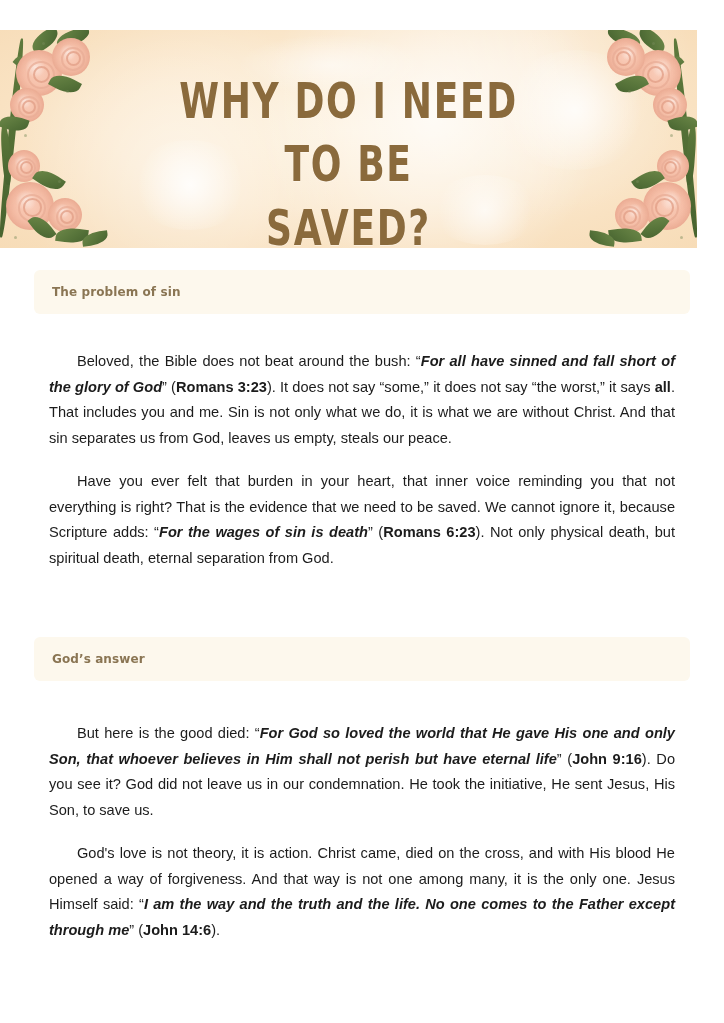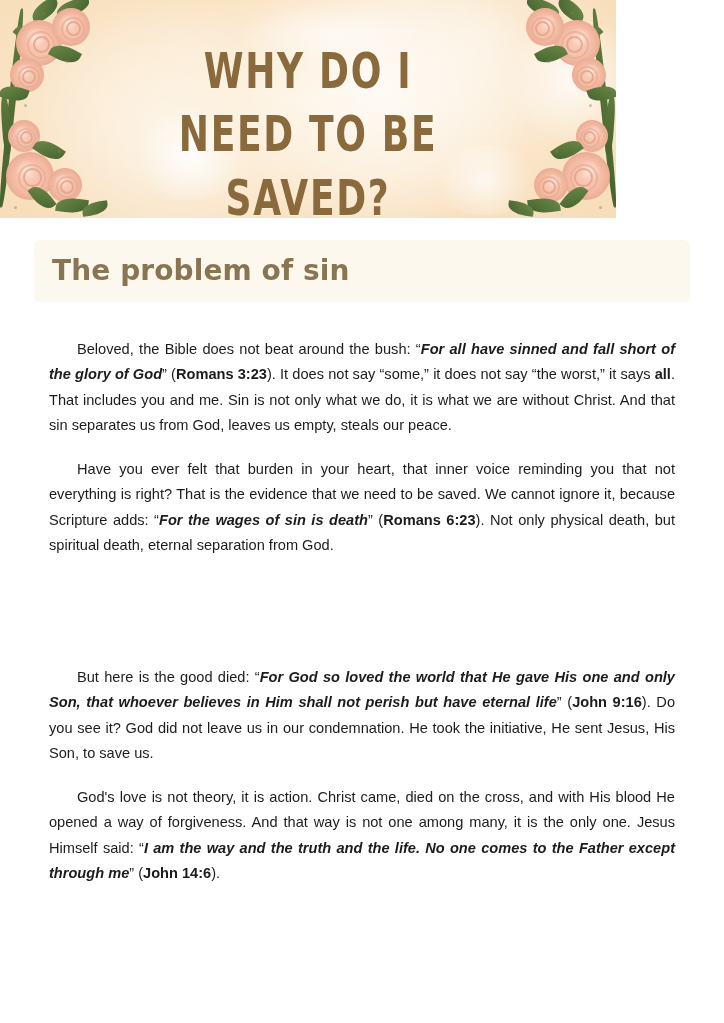--- a/index.html
+++ b/index.html
@@ -11,28 +11,29 @@
     width: 724px;
     height: 1023px;
     overflow: hidden;
     font-family: "Liberation Sans", sans-serif;
     -webkit-font-smoothing: antialiased;
   }
 
   
   .banner {
     position: relative;
-    width: 616px;
+    width: 697px;
     height: 218px;
     overflow: hidden;
     background:
       radial-gradient(circle at 62% 40%, rgba(255,255,255,0.75) 0%, rgba(255,255,255,0) 38%),
       radial-gradient(circle at 26% 62%, rgba(255,255,255,0.45) 0%, rgba(255,255,255,0) 30%),
       radial-gradient(circle at 78% 18%, rgba(255,255,255,0.40) 0%, rgba(255,255,255,0) 26%),
       radial-gradient(ellipse at 50% 46%, #fdf1dd 0%, #fbe9cf 48%, #f9e2c2 72%, #f7dcb7 100%);
+    margin-top: 30px;
   }
   .banner-glow-a, .banner-glow-b, .banner-glow-c, .banner-glow-d {
     position: absolute;
     border-radius: 50%;
     pointer-events: none;
   }
   .banner-glow-a {
     left: 130px; top: 110px; width: 120px; height: 90px;
     background: radial-gradient(circle, rgba(255,255,255,0.85) 0%, rgba(255,255,255,0) 70%);
   }
@@ -130,21 +131,21 @@
     width: 656px;
     background: #fdf8ed;
     border-radius: 6px;
     box-sizing: border-box;
     padding: 16px 18px 15px 18px;
   }
   .section-bar h2 {
     margin: 0;
     font-family: "DejaVu Sans", sans-serif;
     font-weight: 700;
-    font-size: 28px;
+    font-size: 12px;
     line-height: 1.1;
     color: #8a7553;
     letter-spacing: 0.1px;
   }
 
   .body-block {
     width: 626px;
     margin: 11px auto;
     padding: 0;
   }
@@ -243,20 +244,23 @@
 
   <div style="height:24px"></div>
 
   <div class="body-block">
     <p><span>Beloved, the Bible does not beat around the bush: </span><span>“</span><span class="q">For all have sinned and fall short of the glory of God</span><span>”</span><span> (</span><b>Romans 3:23</b><span>). It does not say “some,” it does not say “the worst,” it says </span><b>all</b><span>. That includes you and me. Sin is not only what we do, it is what we are without Christ. And that sin separates us from God, leaves us empty, steals our peace.</span></p>
     <p><span>Have you ever felt that burden in your heart, that inner voice reminding you that not everything is right? That is the evidence that we need to be saved. We cannot ignore it, because Scripture adds: </span><span>“</span><span class="q">For the wages of sin is death</span><span>”</span><span> (</span><b>Romans 6:23</b><span>). Not only physical death, but spiritual death, eternal separation from God.</span></p>
   </div>
 
   <div class="gap-before-h2"></div>
 
+  <div class="section-bar">
+    <h2>God’s answer</h2>
+  </div>
 
   <div class="gap-after-h2"></div>
 
   <div class="body-block">
     <p><span>But here is the good died: </span><span>“</span><span class="q">For God so loved the world that He gave His one and only Son, that whoever believes in Him shall not perish but have eternal life</span><span>”</span><span> (</span><b>John 9:16</b><span>). Do you see it? God did not leave us in our condemnation. He took the initiative, He sent Jesus, His Son, to save us.</span></p>
     <p><span>God's love is not theory, it is action. Christ came, died on the cross, and with His blood He opened a way of forgiveness. And that way is not one among many, it is the only one. Jesus Himself said: </span><span>“</span><span class="q">I am the way and the truth and the life. No one comes to the Father except through me</span><span>”</span><span> (</span><b>John 14:6</b><span>).</span></p>
   </div>
 
   <div class="gap-before-h3"></div>
 

